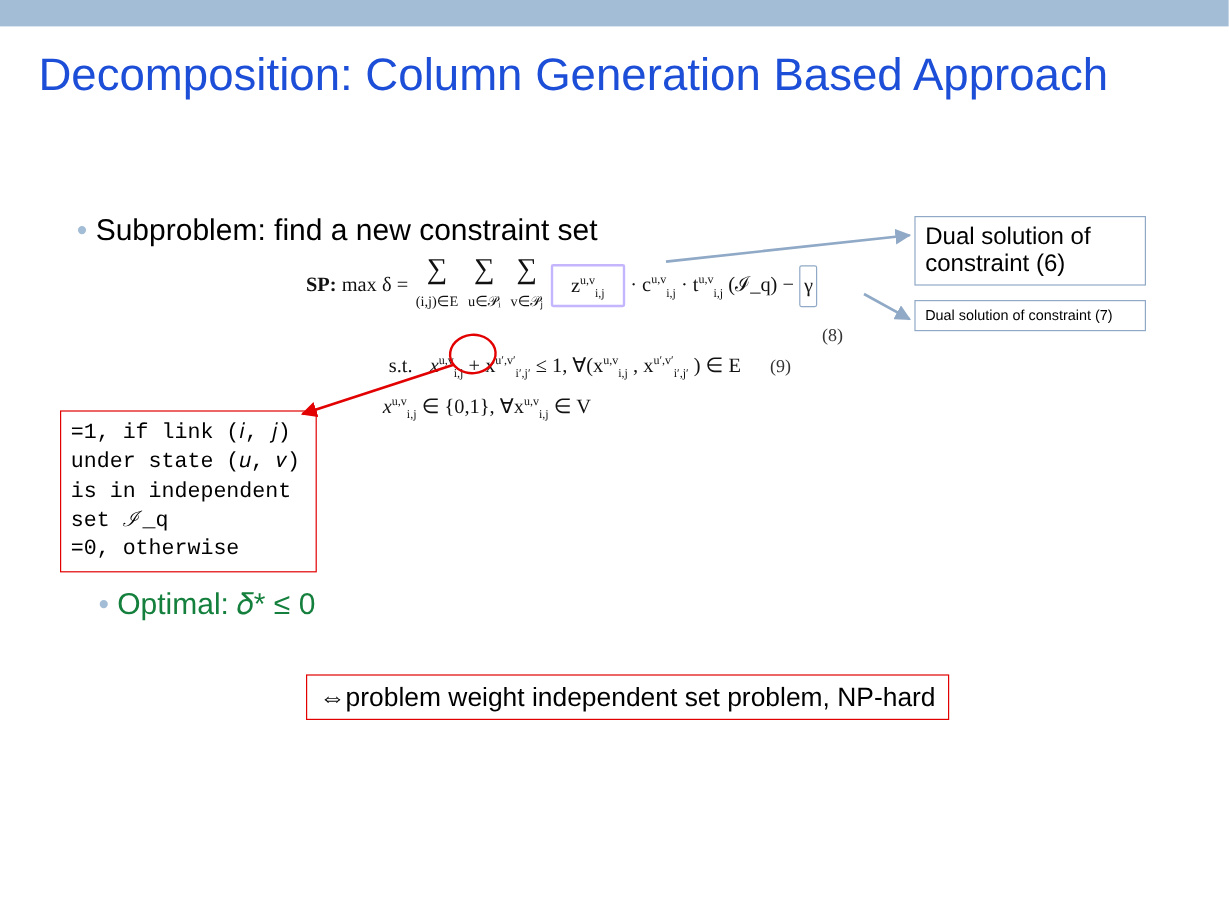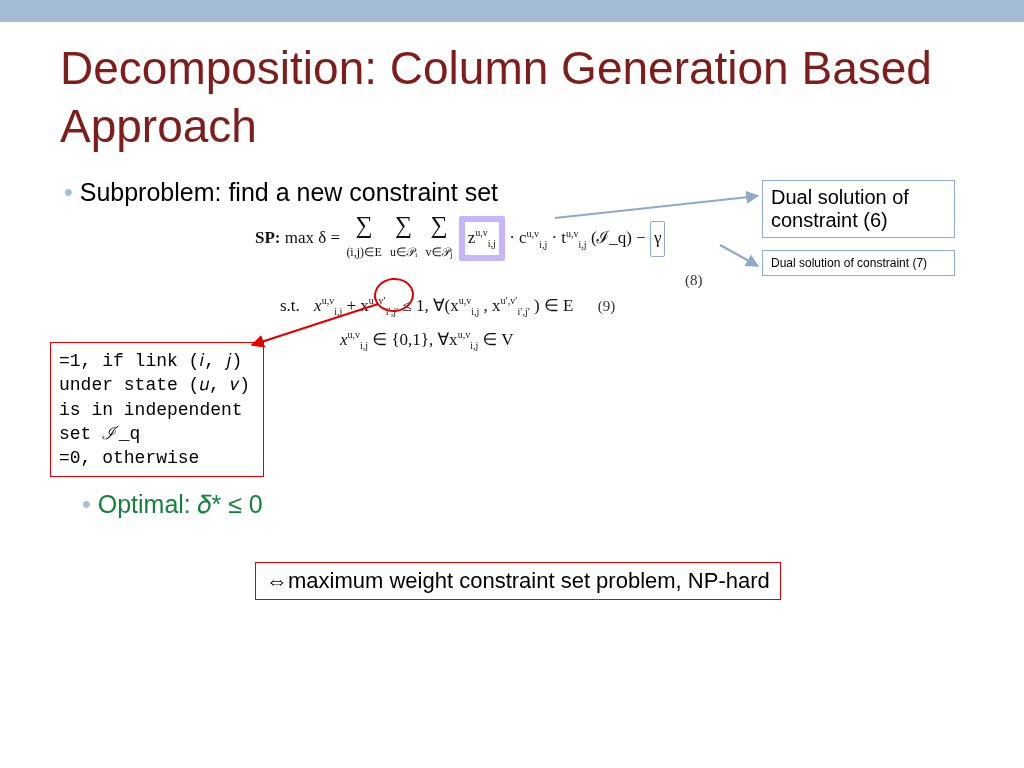--- a/index.html
+++ b/index.html
@@ -11,24 +11,24 @@
     background: #ffffff;
     position: relative;
     overflow: hidden;
   }
   .top-bar {
     width: 100%;
     height: 22px;
     background: #a4bdd6;
   }
   .title {
-    color: #7f1d1d;
-    font-size: 46px;
+    color: #1d4ed8;
+    font-size: 38px;
     font-weight: 400;
-    margin: 18px 0 0 60px;
+    margin: 18px 0 0 32px;
     line-height: 1.25;
   }
   .bullet1 {
     position: absolute;
     top: 178px;
     left: 64px;
     font-size: 25px;
     color: #000;
   }
   .bullet1::before {
@@ -68,22 +68,22 @@
   .sub { font-size: 10px; vertical-align: sub; }
   .sup { font-size: 10px; vertical-align: super; }
   .eqnum {
     display: inline-block;
     margin-left: 20px;
     color: #333;
     font-size: 15px;
   }
   .z-box {
     display: inline-block;
-    border: 6px solid #c4b5fd;
-    padding: 0 3px;
+    border: 2px solid #c4b5fd;
+    padding: 0 15px;
     border-radius: 2px;
   }
   .gamma-box {
     display: inline-block;
     border: 1.5px solid #8fa9c6;
     padding: 0 3px 1px 3px;
     border-radius: 2px;
   }
   .red-circle {
     position: absolute;
@@ -165,49 +165,49 @@
       <span>z</span><span class="sup">u,v</span><span class="sub">i,j</span>
     </span>
     <span>· c</span><span class="sup">u,v</span><span class="sub">i,j</span>
     <span>· t</span><span class="sup">u,v</span><span class="sub">i,j</span>
     <span>(ℐ_q) −</span>
     <span class="gamma-box">γ</span>
   </div>
   <div class="sp-row" style="text-align:right; padding-right:0;">
     <span class="eqnum" style="margin-left:430px;">(8)</span>
   </div>
-  <div class="sp-row" style="margin-left:25px; margin-top:-6px;">
+  <div class="sp-row" style="margin-left:69px; margin-top:-6px;">
     <span style="margin-right:10px;">s.t.</span>
     <i>x</i><span class="sup">u,v</span><span class="sub">i,j</span>
     <span>+ x</span><span class="sup">u′,v′</span><span class="sub">i′,j′</span>
     <span>≤ 1,  ∀(x</span><span class="sup">u,v</span><span class="sub">i,j</span>
     <span>, x</span><span class="sup">u′,v′</span><span class="sub">i′,j′</span>
     <span>) ∈ E</span>
     <span class="eqnum">(9)</span>
   </div>
-  <div class="sp-row" style="margin-left:85px; margin-top:2px;">
+  <div class="sp-row" style="margin-left:64px; margin-top:2px;">
     <i>x</i><span class="sup">u,v</span><span class="sub">i,j</span>
     <span>∈ {0,1},  ∀x</span><span class="sup">u,v</span><span class="sub">i,j</span>
     <span>∈ V</span>
   </div>
 </div>
 
 <div class="red-circle"></div>
 
 <div class="callout-left">
   <span style="white-space:pre-line;">=1, if link (𝑖, 𝑗) under state (𝑢, 𝑣) is in independent set ℐ_q
 =0, otherwise</span>
 </div>
 
 <div class="callout-right1">Dual solution of constraint (6)</div>
 <div class="callout-right2">Dual solution of constraint (7)</div>
 
 <div class="bullet2">Optimal: 𝛿* ≤ 0</div>
 
-<div class="callout-bottom">⇔maximum weight constraint set problem, NP-hard</div>
+<div class="callout-bottom">⇔problem weight independent set problem, NP-hard</div>
 
 <svg class="overlay" width="1024" height="768">
   <defs>
     <marker id="arrow-red" viewBox="0 0 10 10" refX="9" refY="5" markerWidth="6" markerHeight="6" orient="auto-start-reverse">
       <path d="M 0 0 L 10 5 L 0 10 z" fill="#e20000"></path>
     </marker>
     <marker id="arrow-blue" viewBox="0 0 10 10" refX="9" refY="5" markerWidth="6" markerHeight="6" orient="auto-start-reverse">
       <path d="M 0 0 L 10 5 L 0 10 z" fill="#8fa9c6"></path>
     </marker>
   </defs>

